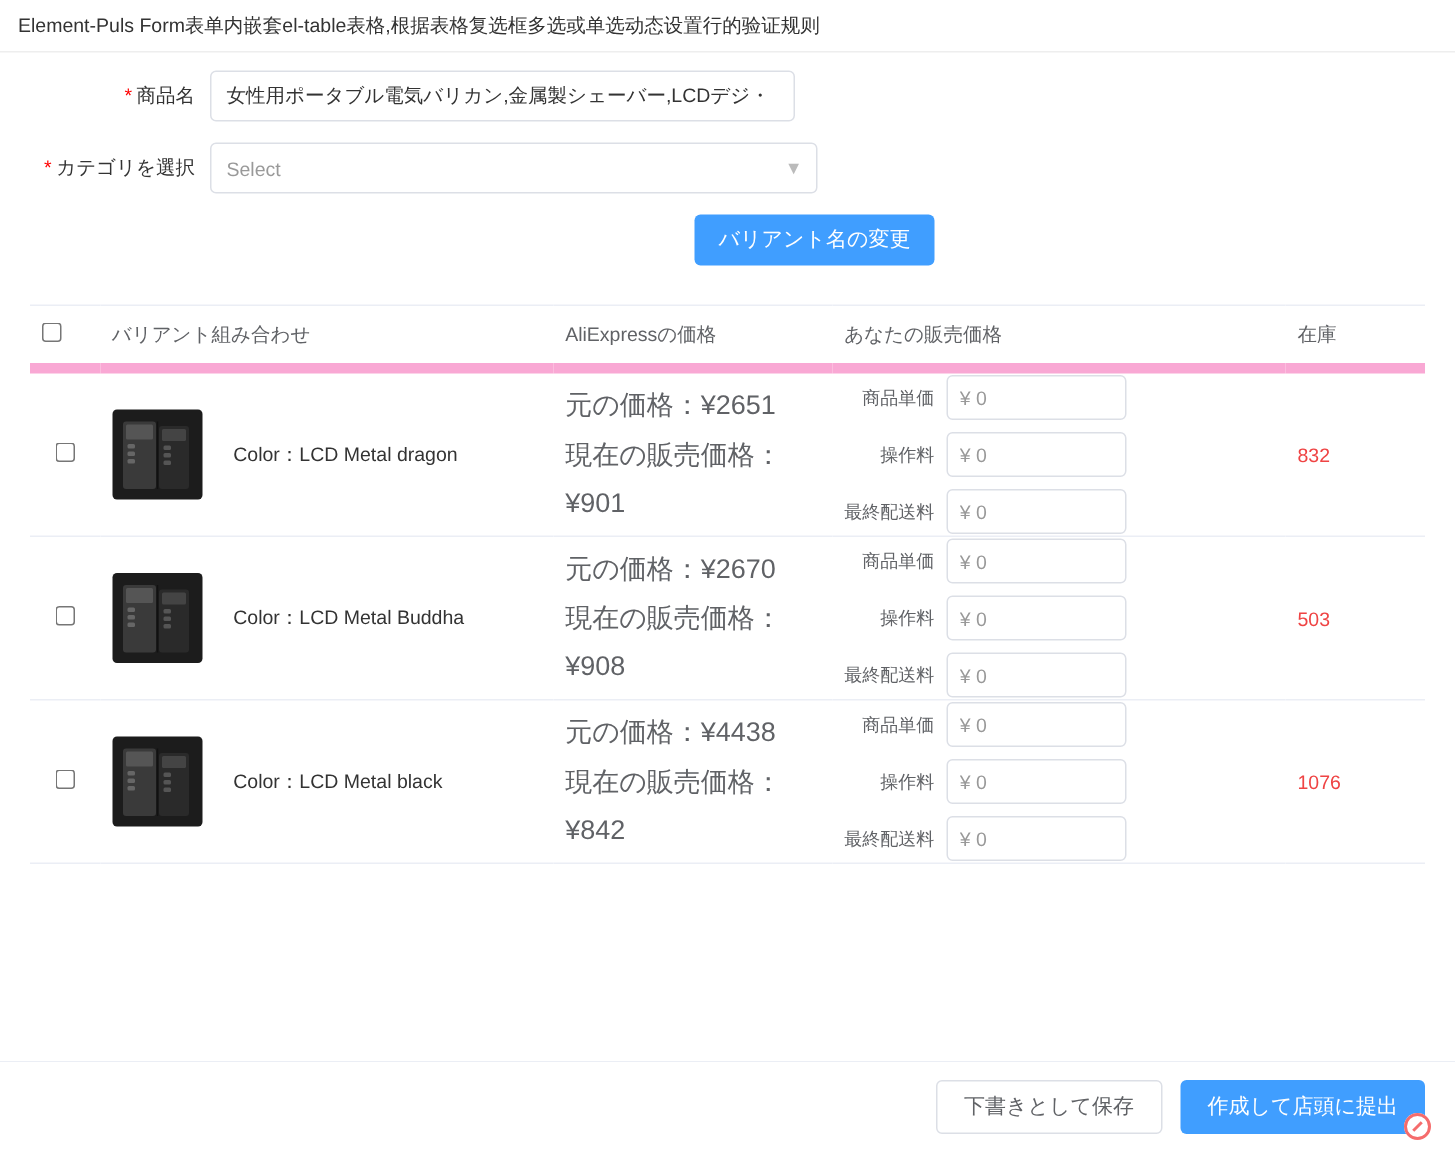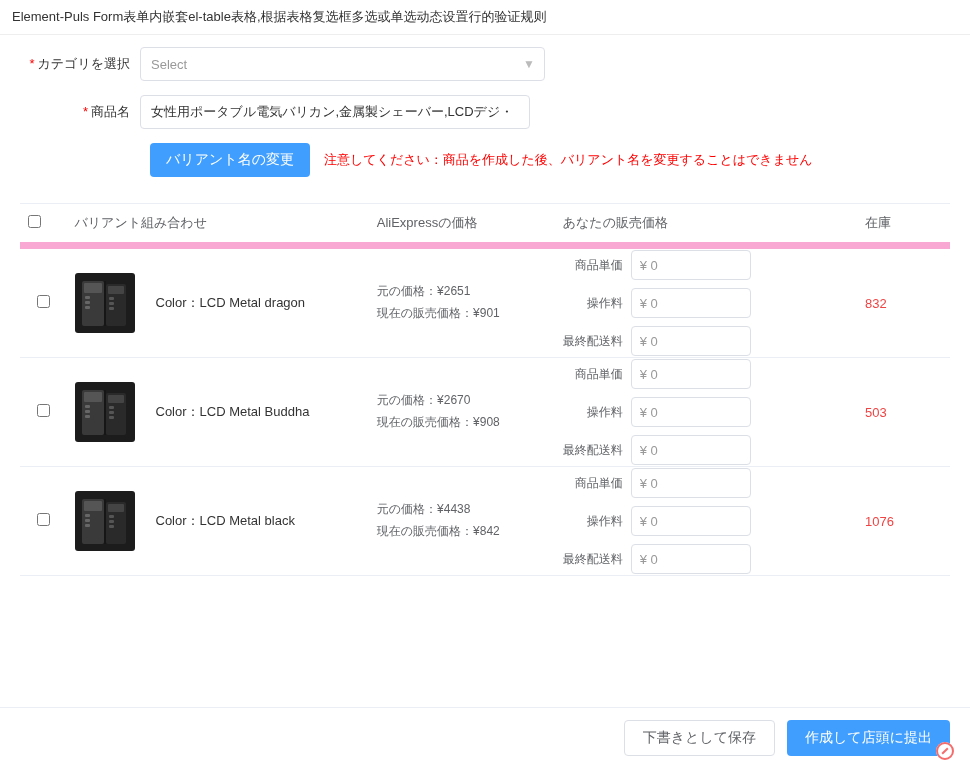--- a/index.html
+++ b/index.html
@@ -71,20 +71,21 @@
       padding: 0 10px;
       font-size: 13px;
       color: #333;
       outline: none;
     }
     .variant-row {
       display: flex;
       align-items: center;
       margin-bottom: 14px;
       padding-left: 130px;
+      flex-direction: column;
     }
     .change-variant-btn {
       background: #409eff;
       color: #fff;
       border: none;
       border-radius: 4px;
       padding: 8px 16px;
       font-size: 14px;
       cursor: pointer;
       margin-right: 14px;
@@ -170,21 +171,21 @@
     .variant-cell {
       display: flex;
       align-items: center;
       gap: 21px;
     }
     .variant-name {
       font-size: 13px;
       color: #333;
     }
     .ali-price-text {
-      font-size: 12px;
+      font-size: 18px;
       color: #606266;
       line-height: 1.8;
     }
     .stock-text {
       font-size: 13px;
       color: #ef4444;
       text-align: right;
     }
     .checkbox-cell {
       text-align: center;
@@ -265,47 +266,44 @@
     }
   </style>
 </head>
 <body>
 
 <div class="page-title">
   <span>Element-Puls Form表单内嵌套el-table表格,根据表格复选框多选或单选动态设置行的验证规则</span>
 </div>
 
 <div class="form-section">
+
+  <div class="form-row">
+    <div class="form-label">
+      <span class="required-star">*</span><span>商品名</span>
+    </div>
+    <input type="text" class="product-name-input" value="女性用ポータブル電気バリカン,金属製シェーバー,LCDデジ・" style="">
+  </div>
 
   <div class="form-row">
     <div class="form-label">
       <span class="required-star">*</span><span>カテゴリを選択</span>
     </div>
     <div class="select-wrapper">
       <select class="select-box">
         <option value="">Select</option>
       </select>
       <span class="select-arrow">▼</span>
     </div>
   </div>
 
-  <div class="form-row">
-    <div class="form-label">
-      <span class="required-star">*</span><span>商品名</span>
-    </div>
-    <input type="text" class="product-name-input" value="女性用ポータブル電気バリカン,金属製シェーバー,LCDデジ・" style="">
-  </div>
-
   <div class="variant-row">
     <button class="change-variant-btn">
       <span>バリアント名の変更</span>
     </button>
-    <span class="warning-text">
-      <span>注意してください：</span><span style="color:red;">商品を作成した後、バリアント名を変更することはできません</span>
-    </span>
   </div>
 </div>
 
 <div class="table-container">
   <table class="variants-table">
     <thead>
       <tr>
         <th class="th-check">
           <input type="checkbox" style="">
         </th>

